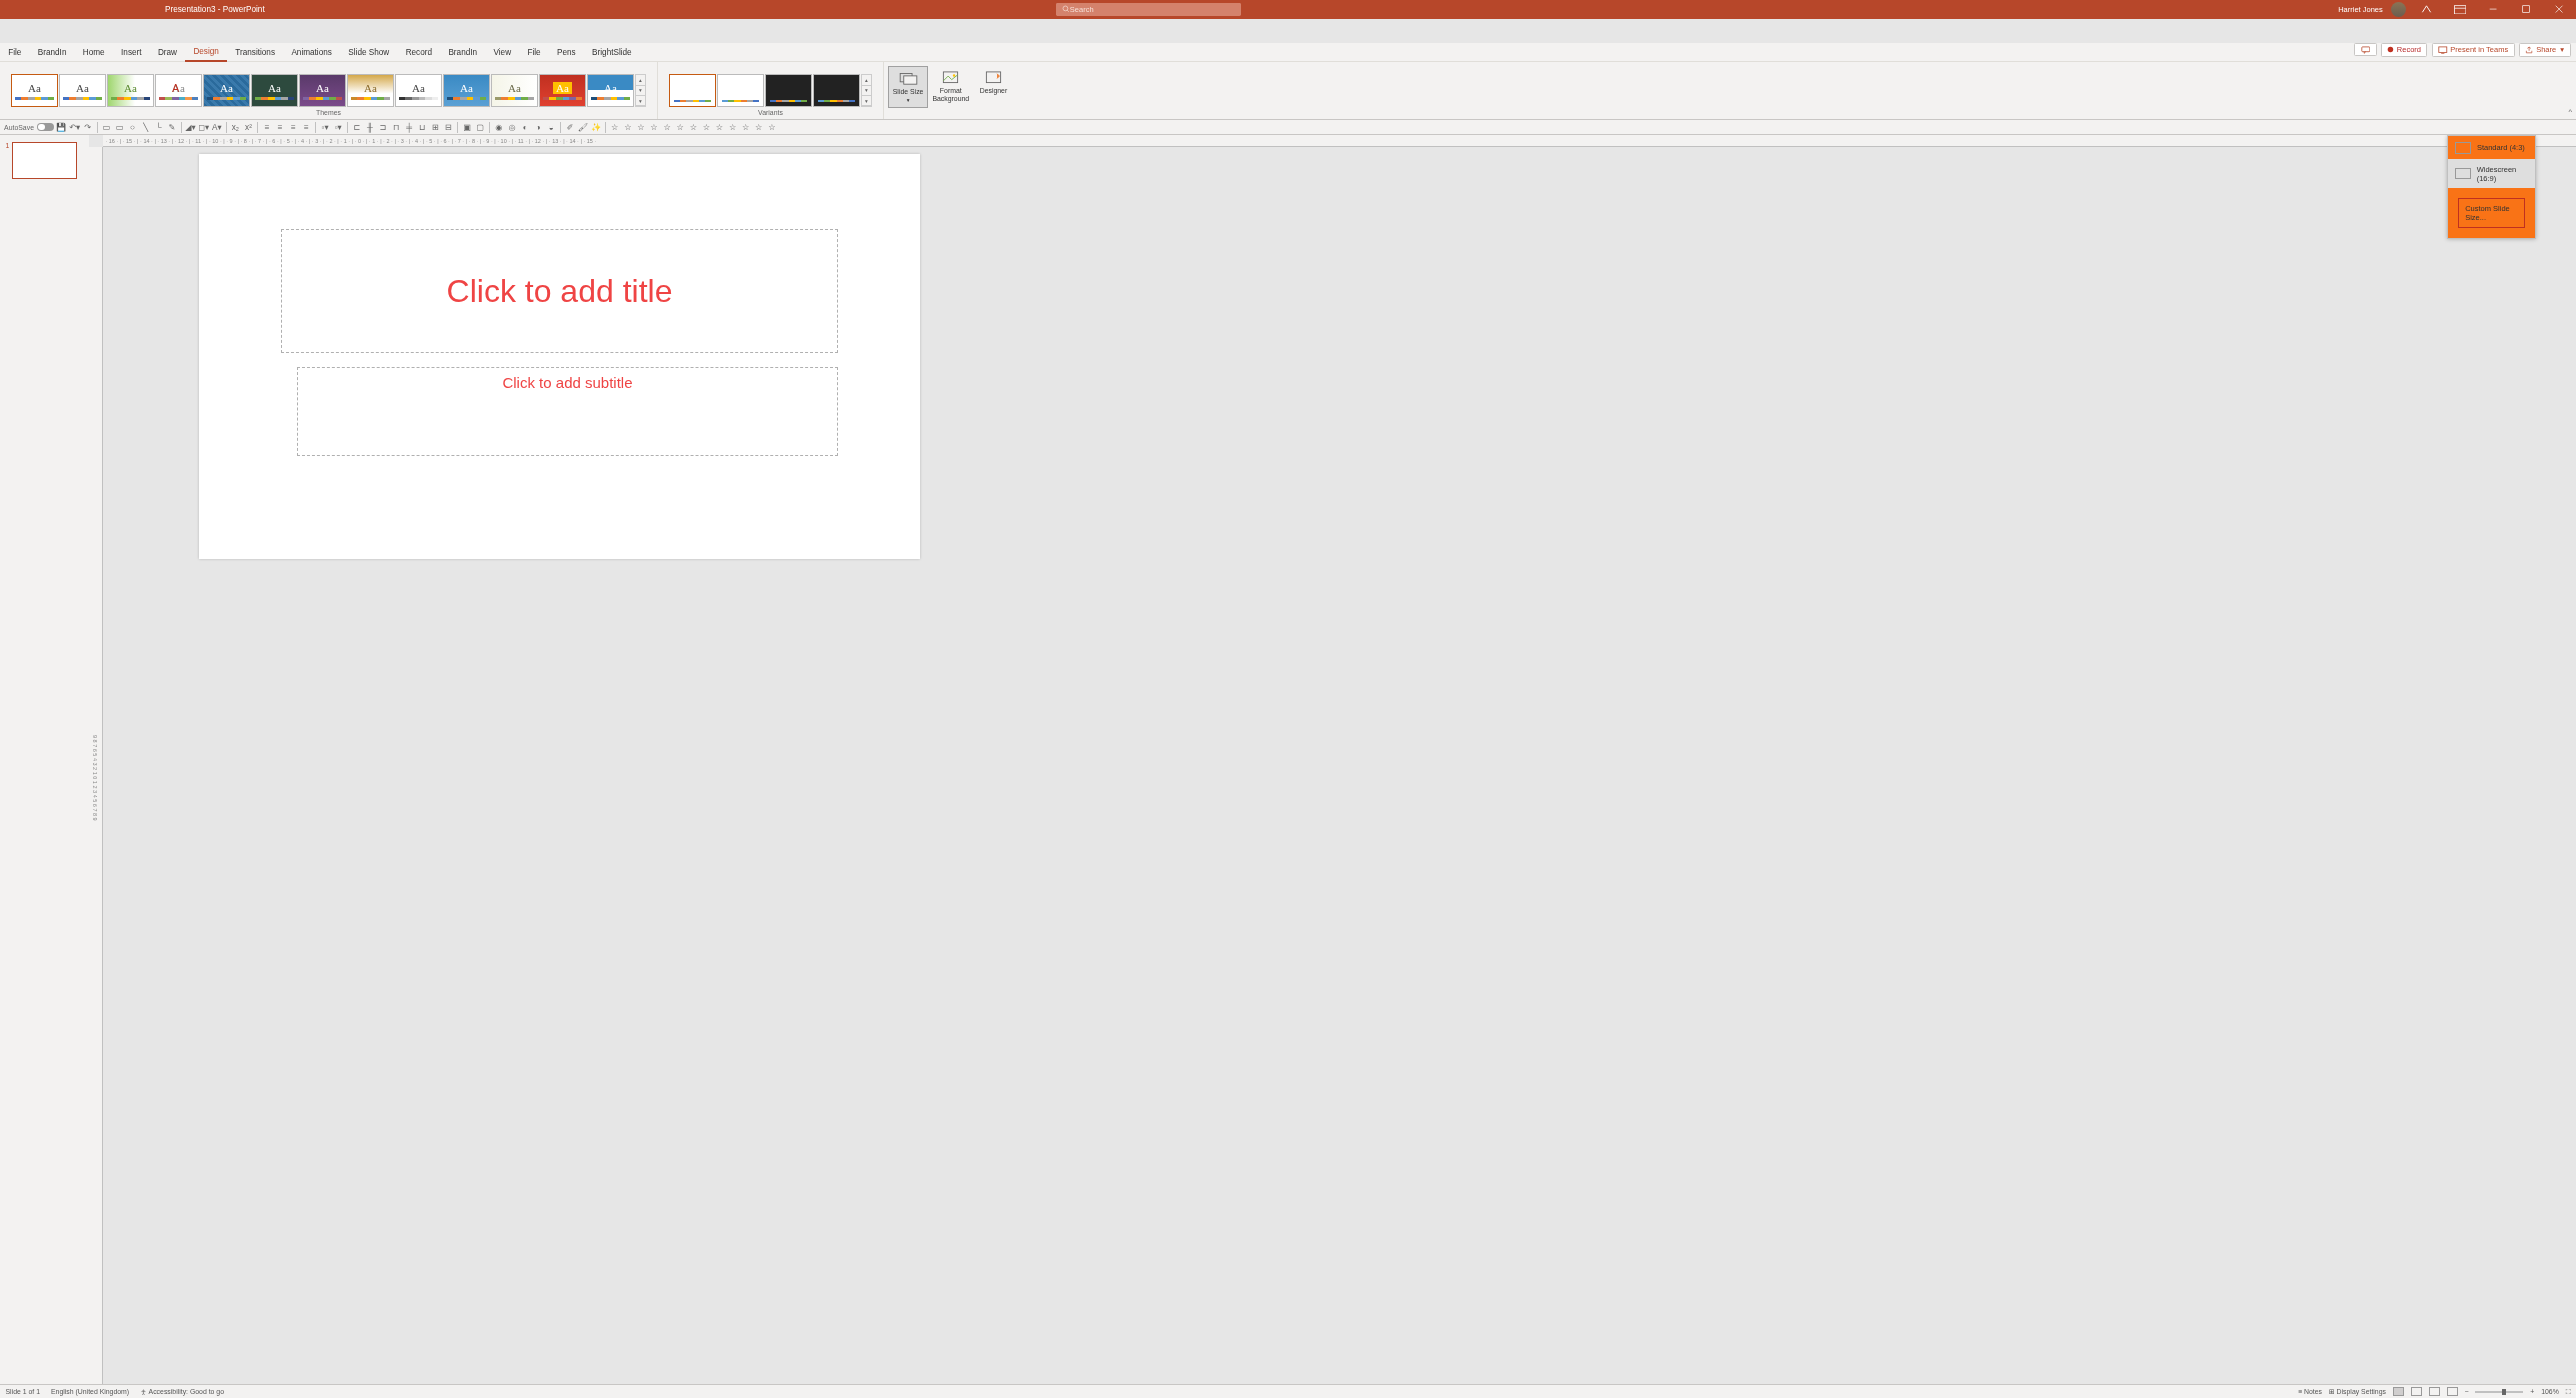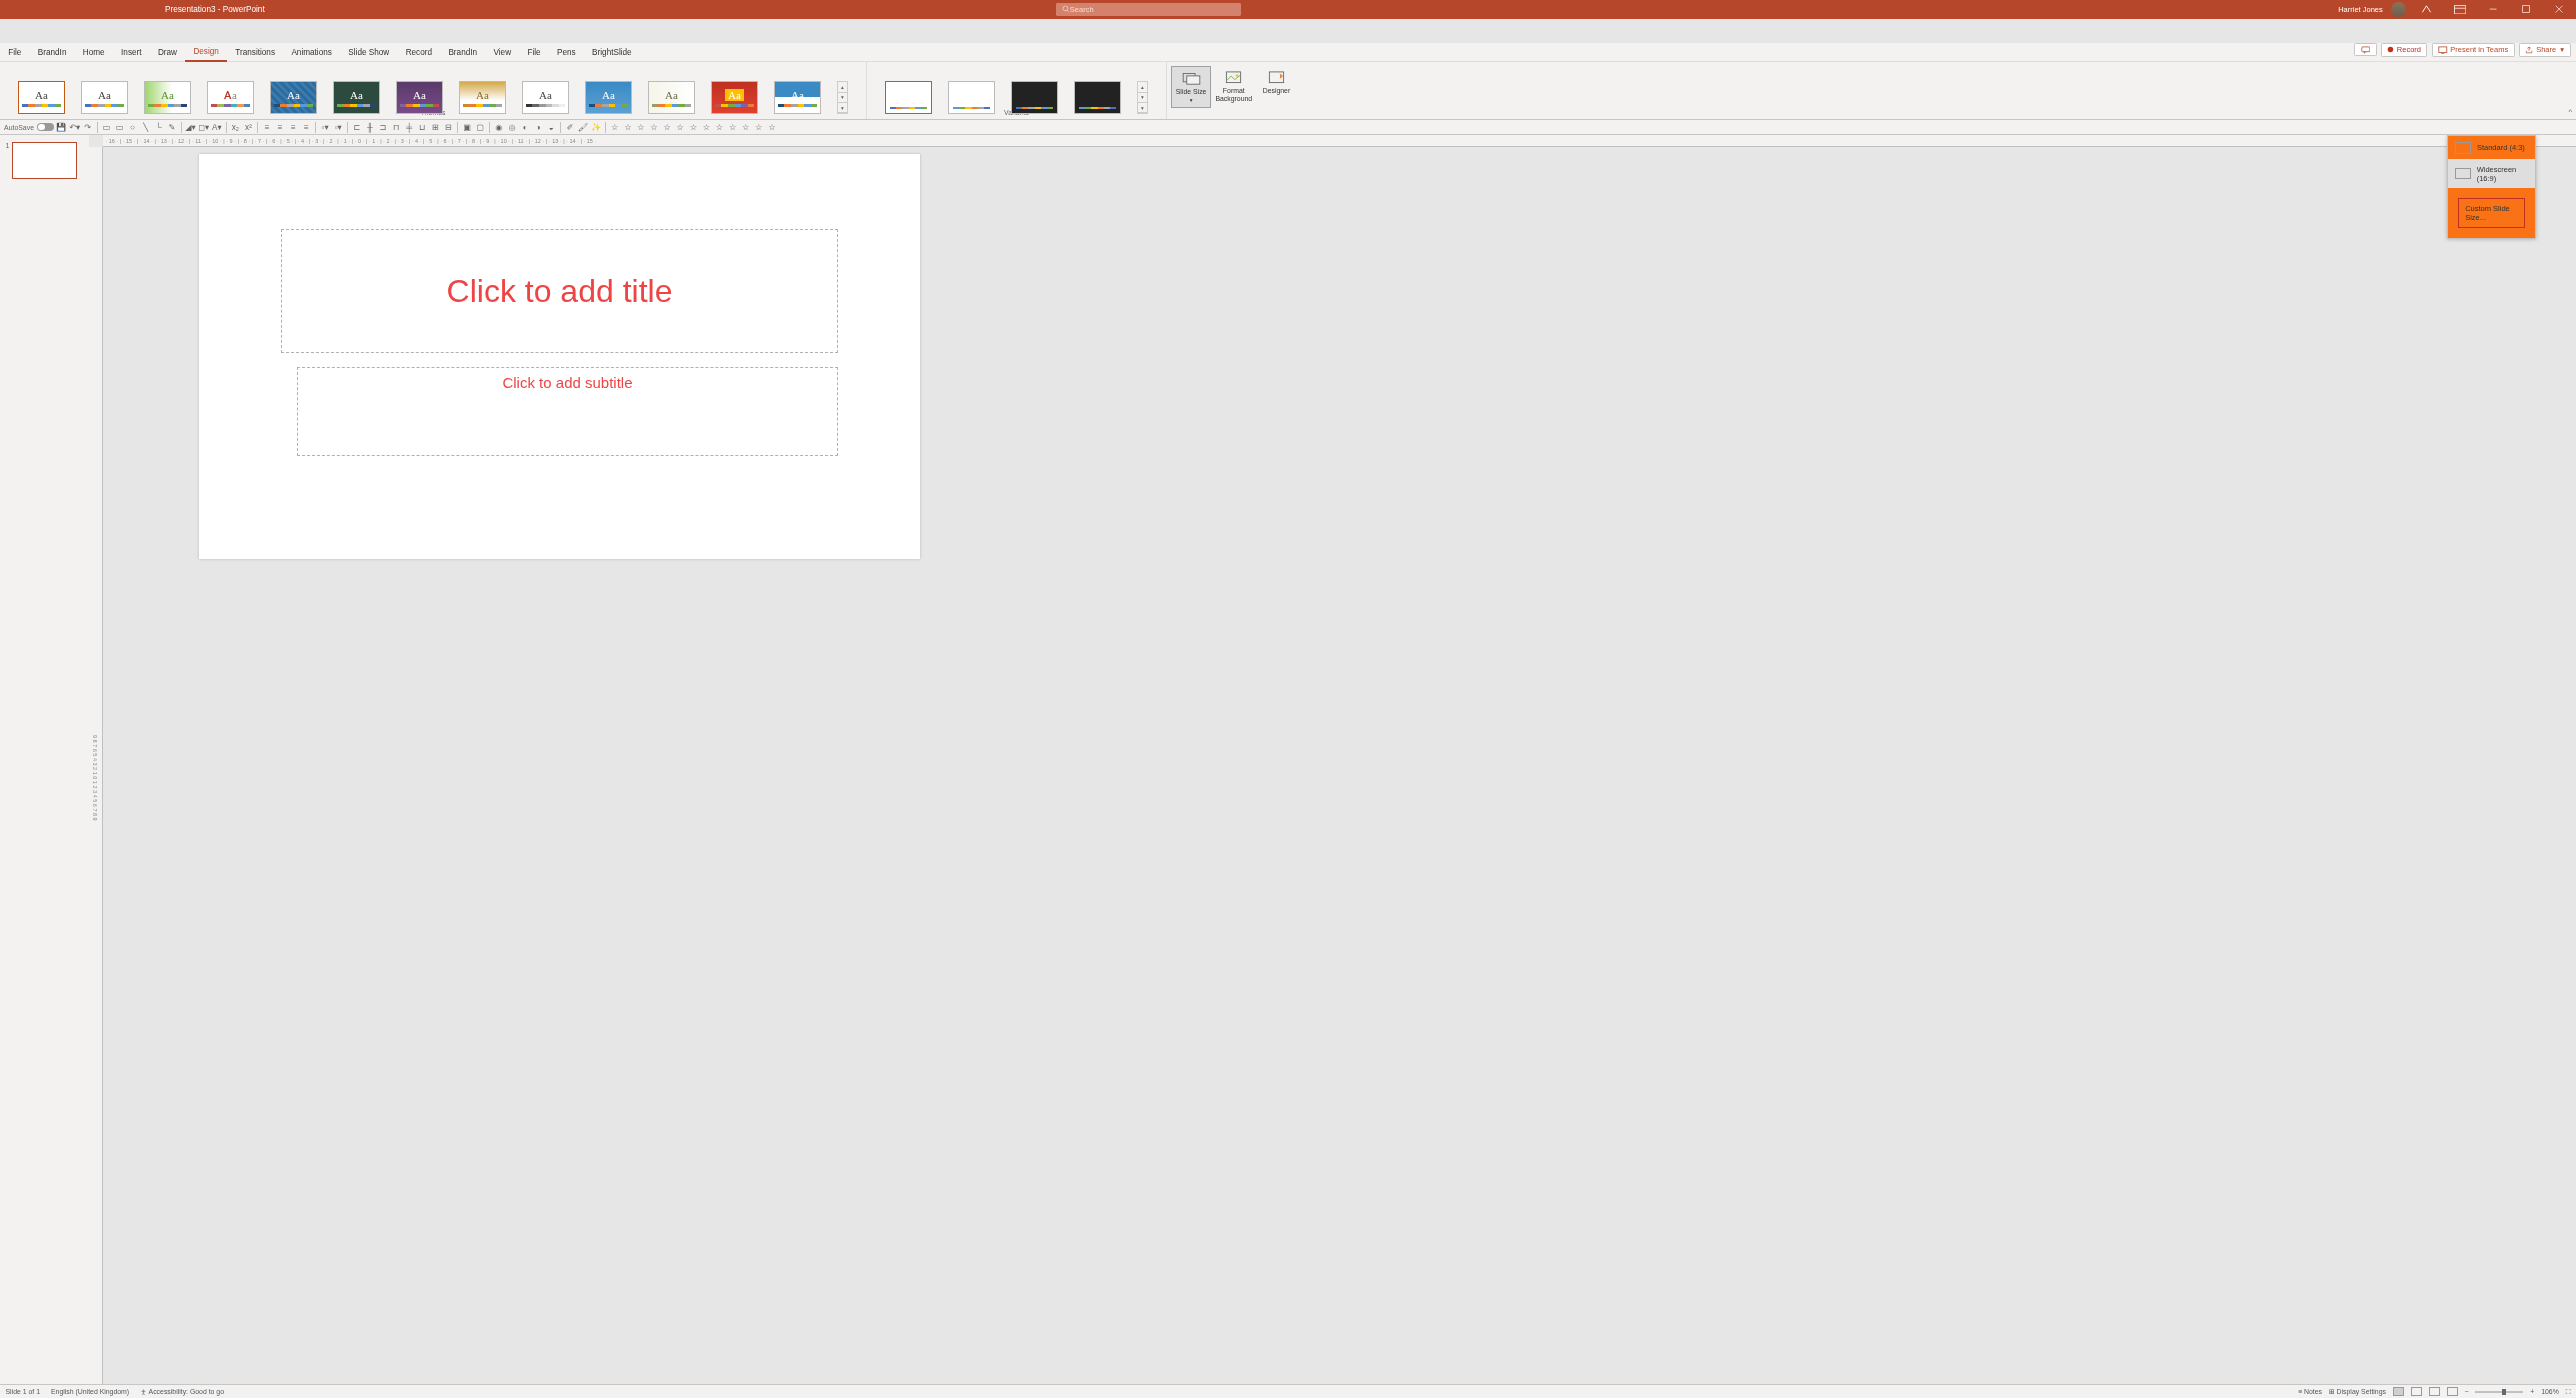--- a/index.html
+++ b/index.html
@@ -20,21 +20,21 @@
     .tab { padding: 0 8.2px; height: 19px; display: flex; align-items: center; font-size: 8.2px; color: #333; cursor: pointer; }
     .tab.active { border-bottom: 2.1px solid #b7472a; color: #b7472a; }
     .tabs-right { margin-left: auto; display: flex; align-items: center; gap: 4.1px; padding-right: 5.5px; }
     .ribbon-btn { border: 0.7px solid #c8c6c4; padding: 1.4px 5.5px; font-size: 7.5px; background: white; display: flex; align-items: center; gap: 2.7px; border-radius: 1.4px; }
     .ribbon-btn.red { color: #b72a2a; }
 
     
     .ribbon-content { background: #f3f2f1; height: 58px; display: flex; align-items: flex-start; border-bottom: 0.7px solid #c8c6c4; position: relative; }
     .ribbon-group { display: flex; flex-direction: column; height: 100%; padding: 1.4px 0; border-right: 0.7px solid #e0ded9; }
     .ribbon-group-label { text-align: center; font-size: 6.9px; color: #666; margin-top: auto; padding-bottom: 1.4px; }
-    .theme-gallery { display: flex; gap: 16px; padding: 18px; flex-wrap: nowrap; align-items: flex-start; height: 41px; }
+    .theme-gallery { display: flex; gap: 1px; padding: 11px; flex-wrap: nowrap; align-items: flex-start; height: 41px; }
     .theme-thumb { width: 47px; height: 33px; border: 0.7px solid #bbb; background: white; display: flex; flex-direction: column; justify-content: center; align-items: center; position: relative; padding: 2.7px; }
     .theme-thumb.selected { border: 1.4px solid #c55a11; }
     .theme-aa { font-size: 11px; font-family: serif; }
     .theme-colors { display: flex; gap: 0; height: 2.7px; width: 100%; margin-top: 2.7px; }
     .theme-colors span { flex: 1; }
     .theme-scroll { width: 11px; height: 33px; background: #f3f2f1; border: 0.7px solid #ccc; display: flex; flex-direction: column; }
     .theme-scroll div { flex: 1; border-bottom: 0.7px solid #ccc; display: flex; align-items: center; justify-content: center; font-size: 5.5px; color: #666; }
 
     .variant-thumb { width: 47px; height: 33px; border: 0.7px solid #bbb; background: white; position: relative; }
     .variant-thumb.selected { border: 1.4px solid #c55a11; }

